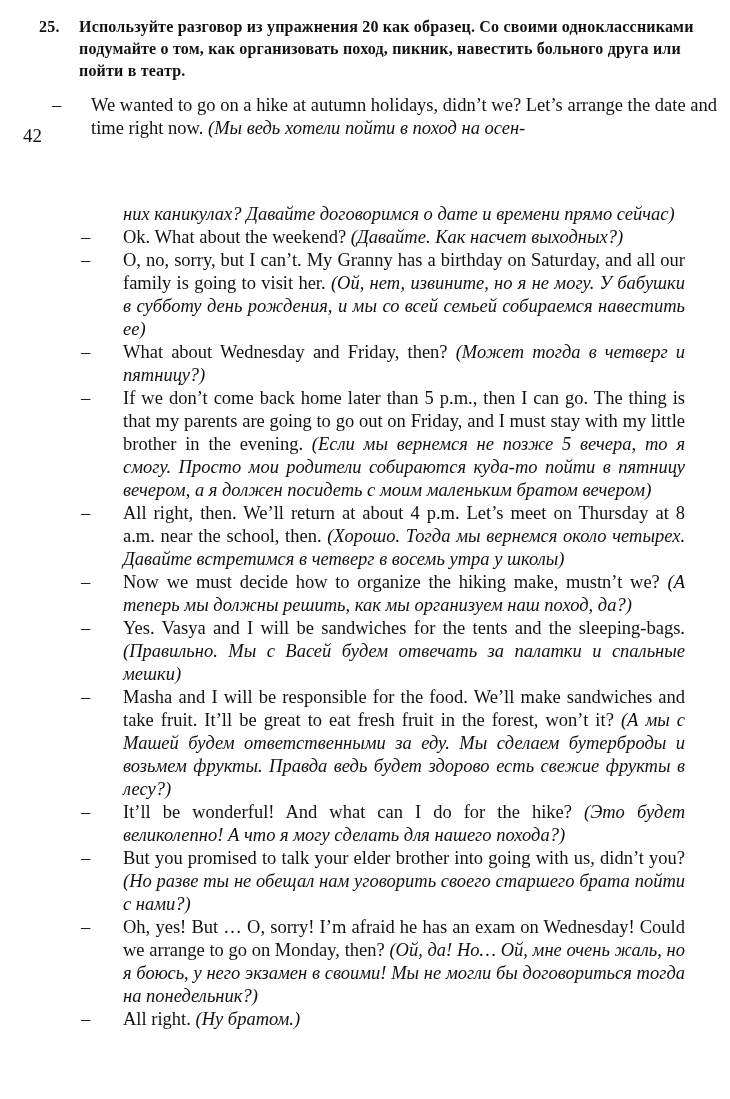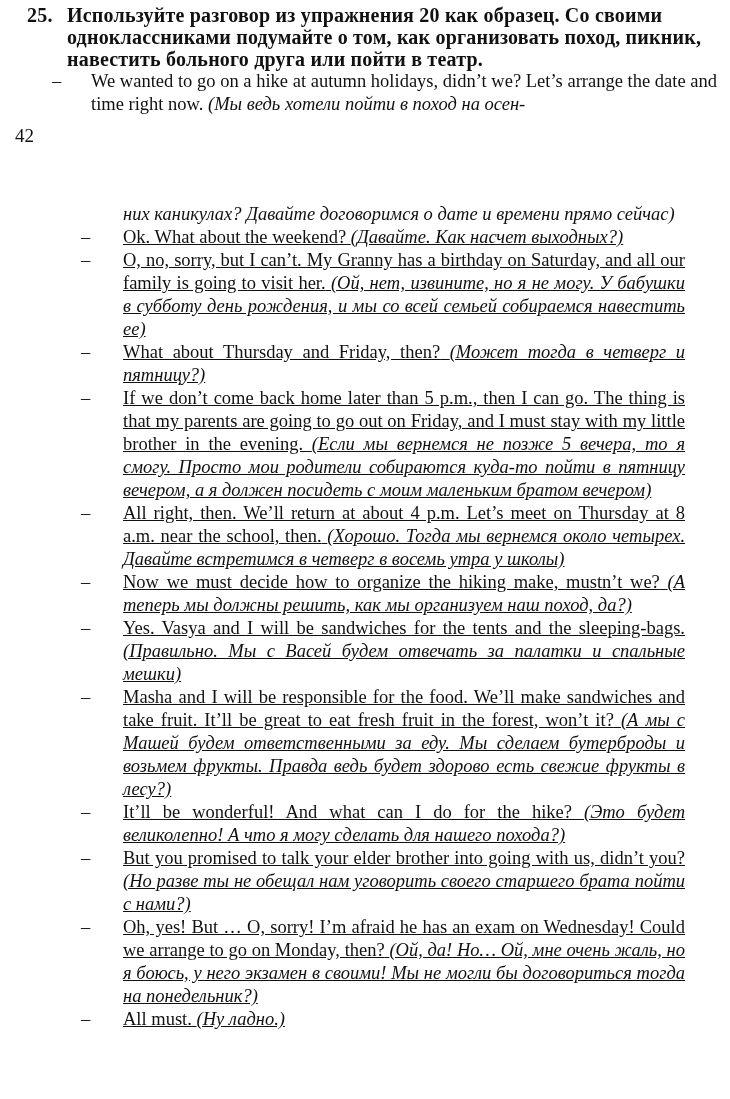--- a/index.html
+++ b/index.html
@@ -3,37 +3,37 @@
   <meta charset="utf-8">
   <style>
     html, body { margin: 0; padding: 0; background: #ffffff; }
     body {
       width: 730px; height: 1099px; position: relative; overflow: hidden;
       font-family: "Liberation Serif", serif; color: #111;
     }
     .top { position: absolute; left: 27px; top: 4px; width: 690px; }
     .task {
       font-family: "Liberation Serif", serif; font-weight: bold;
-      font-size: 20px; line-height: 22px; letter-spacing: 0.2px;
-      position: relative; padding-left: 40px; margin: 0;
+      font-size: 16px; line-height: 22px; letter-spacing: 0.2px;
+      position: relative; padding-left: 40px; margin: 12px;
     }
     .task .num { position: absolute; left: 0; top: 0; }
     .line { position: relative; font-size: 18.5px; line-height: 23px; }
     .dash { position: absolute; left: 0; top: 0; width: 20px; }
     .txt { display: block; padding-left: 64px; text-align: justify; }
     .top .line .txt { padding-left: 64px; }
     .top .line .dash { left: 25px; }
     .ru { font-style: italic; }
     .page-num {
-      position: absolute; left: 15px; top: 125px; font-size: 19px;
+      position: absolute; left: 23px; top: 125px; font-size: 19px;
     }
     .main { position: absolute; left: 81px; top: 203px; width: 604px; }
     .main .entry { position: relative; font-size: 18.5px; line-height: 23px; }
     .main .entry .dash { left: 0; }
-    .main .entry .txt { padding-left: 42px; text-decoration: underline; }
+    .main .entry .txt { padding-left: 42px; }
     .main .cont { padding-left: 42px; font-size: 18.5px; line-height: 23px; text-align: justify; font-style: italic; }
   </style>
 </head>
 <body>
 
 <div class="top">
   <p class="task">
     <span class="num">25.</span>
     <span>Используйте разговор из упражнения 20 как образец. Со своими одноклассниками подумайте о том, как организовать поход, пикник, навестить больного друга или пойти в театр.</span>
   </p>
@@ -54,21 +54,21 @@
       <div class="entry">
         <span class="dash">–</span>
         <span class="txt"><span>Ok. What about the weekend?</span> <span class="ru">(Давайте. Как насчет выходных?)</span></span>
       </div>
       <div class="entry">
         <span class="dash">–</span>
         <span class="txt"><span>O, no, sorry, but I can’t. My Granny has a birthday on Saturday, and all our family is going to visit her.</span> <span class="ru">(Ой, нет, извините, но я не могу. У бабушки в субботу день рождения, и мы со всей семьей собираемся навестить ее)</span></span>
       </div>
       <div class="entry">
         <span class="dash">–</span>
-        <span class="txt"><span>What about Thursday and Friday, then?</span> <span class="ru">(Может тогда в четверг и пятницу?)</span></span>
+        <span class="txt"><span>What about Wednesday and Friday, then?</span> <span class="ru">(Может тогда в четверг и пятницу?)</span></span>
       </div>
       <div class="entry">
         <span class="dash">–</span>
         <span class="txt"><span>If we don’t come back home later than 5 p.m., then I can go. The thing is that my parents are going to go out on Friday, and I must stay with my little brother in the evening.</span> <span class="ru">(Если мы вернемся не позже 5 вечера, то я смогу. Просто мои родители собираются куда-то пойти в пятницу вечером, а я должен посидеть с моим маленьким братом вечером)</span></span>
       </div>
       <div class="entry">
         <span class="dash">–</span>
         <span class="txt"><span>All right, then. We’ll return at about 4 p.m. Let’s meet on Thursday at 8 a.m. near the school, then.</span> <span class="ru">(Хорошо. Тогда мы вернемся около четырех. Давайте встретимся в четверг в восемь утра у школы)</span></span>
       </div>
       <div class="entry">
@@ -90,16 +90,16 @@
       <div class="entry">
         <span class="dash">–</span>
         <span class="txt"><span>But you promised to talk your elder brother into going with us, didn’t you?</span> <span class="ru">(Но разве ты не обещал нам уговорить своего старшего брата пойти с нами?)</span></span>
       </div>
       <div class="entry">
         <span class="dash">–</span>
         <span class="txt"><span>Oh, yes! But … O, sorry! I’m afraid he has an exam on Wednesday! Could we arrange to go on Monday, then?</span> <span class="ru">(Ой, да! Но… Ой, мне очень жаль, но я боюсь, у него экзамен в своими! Мы не могли бы договориться тогда на понедельник?)</span></span>
       </div>
       <div class="entry">
         <span class="dash">–</span>
-        <span class="txt"><span>All must.</span> <span class="ru">(Ну ладно.)</span></span>
+        <span class="txt"><span>All right.</span> <span class="ru">(Ну братом.)</span></span>
       </div>
     </div>
 </div>
 
 </body></html>

